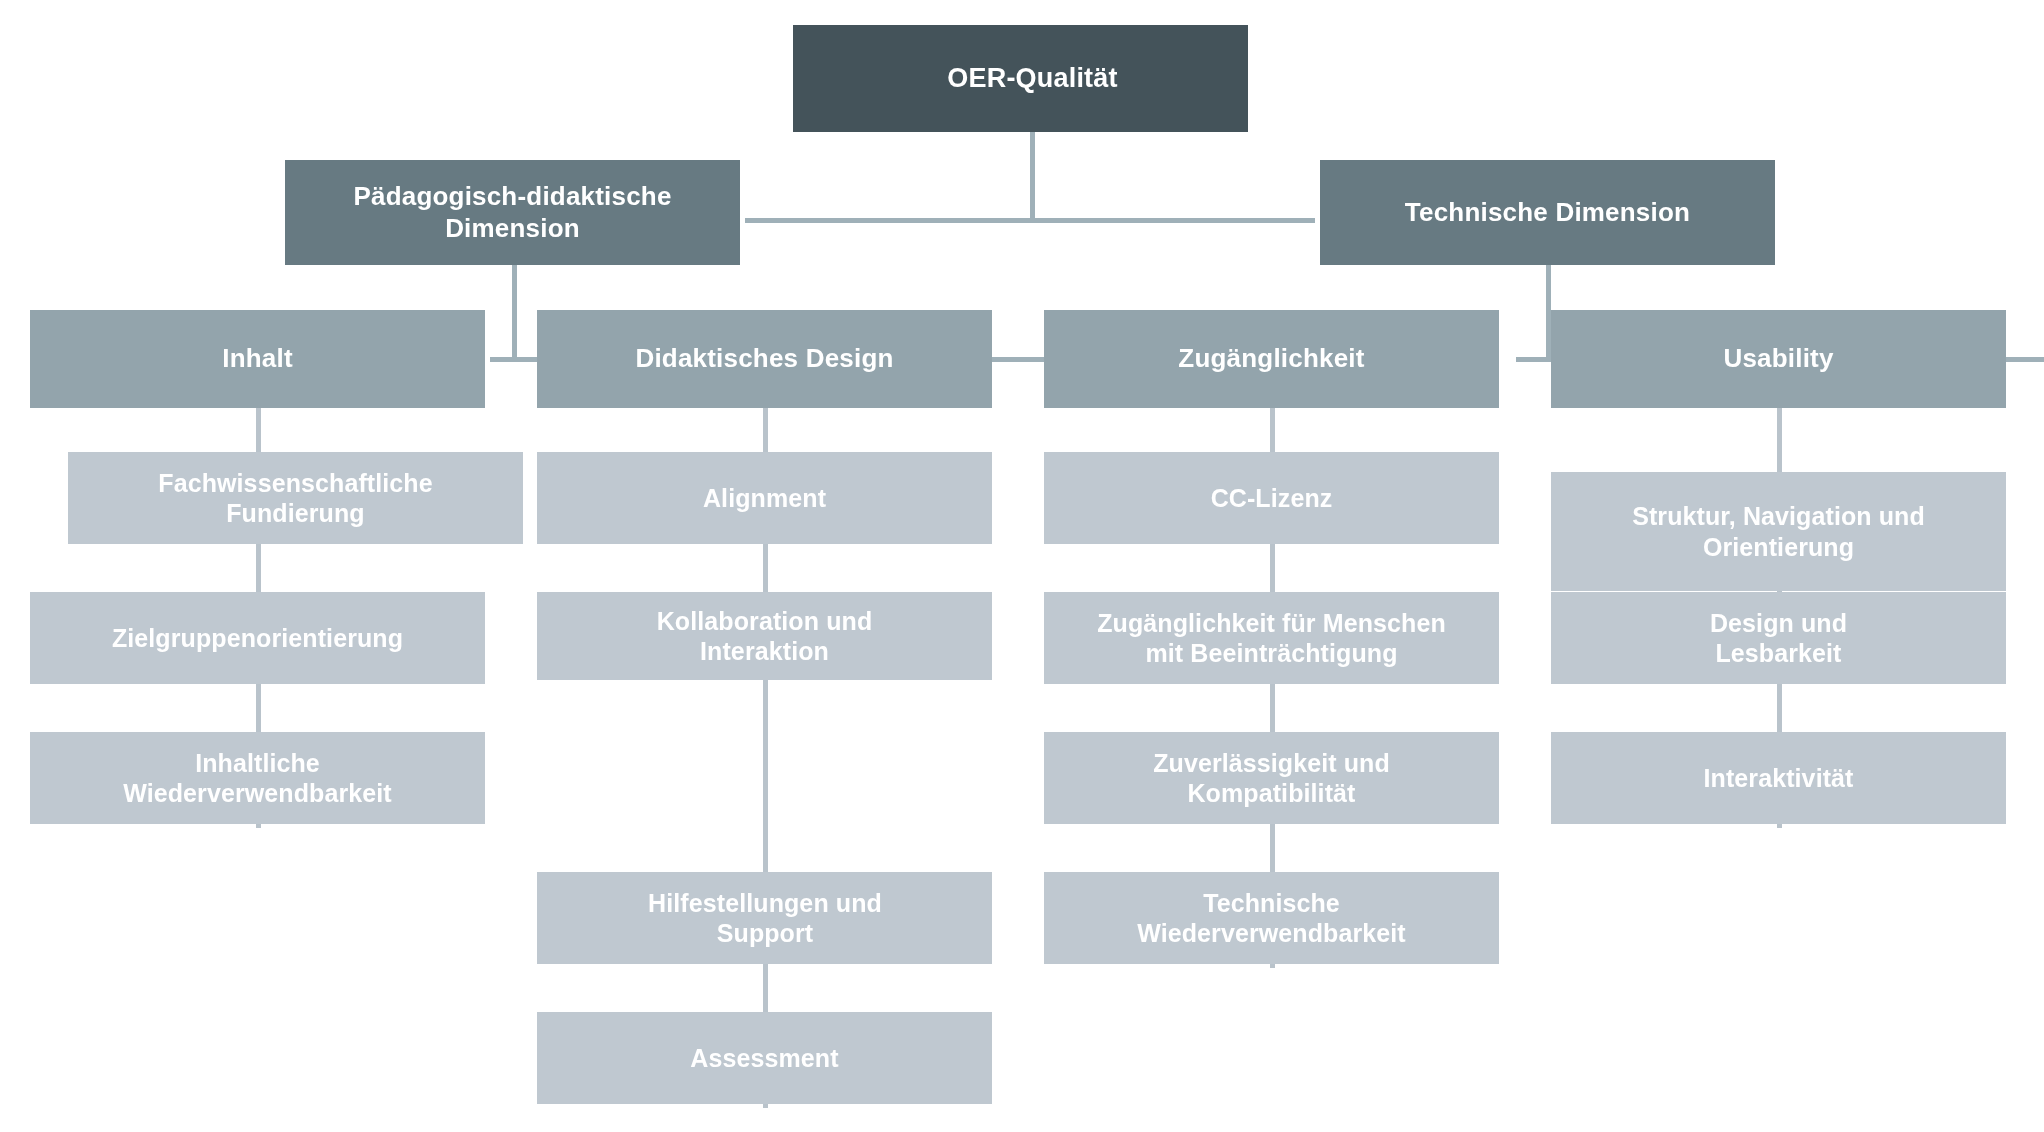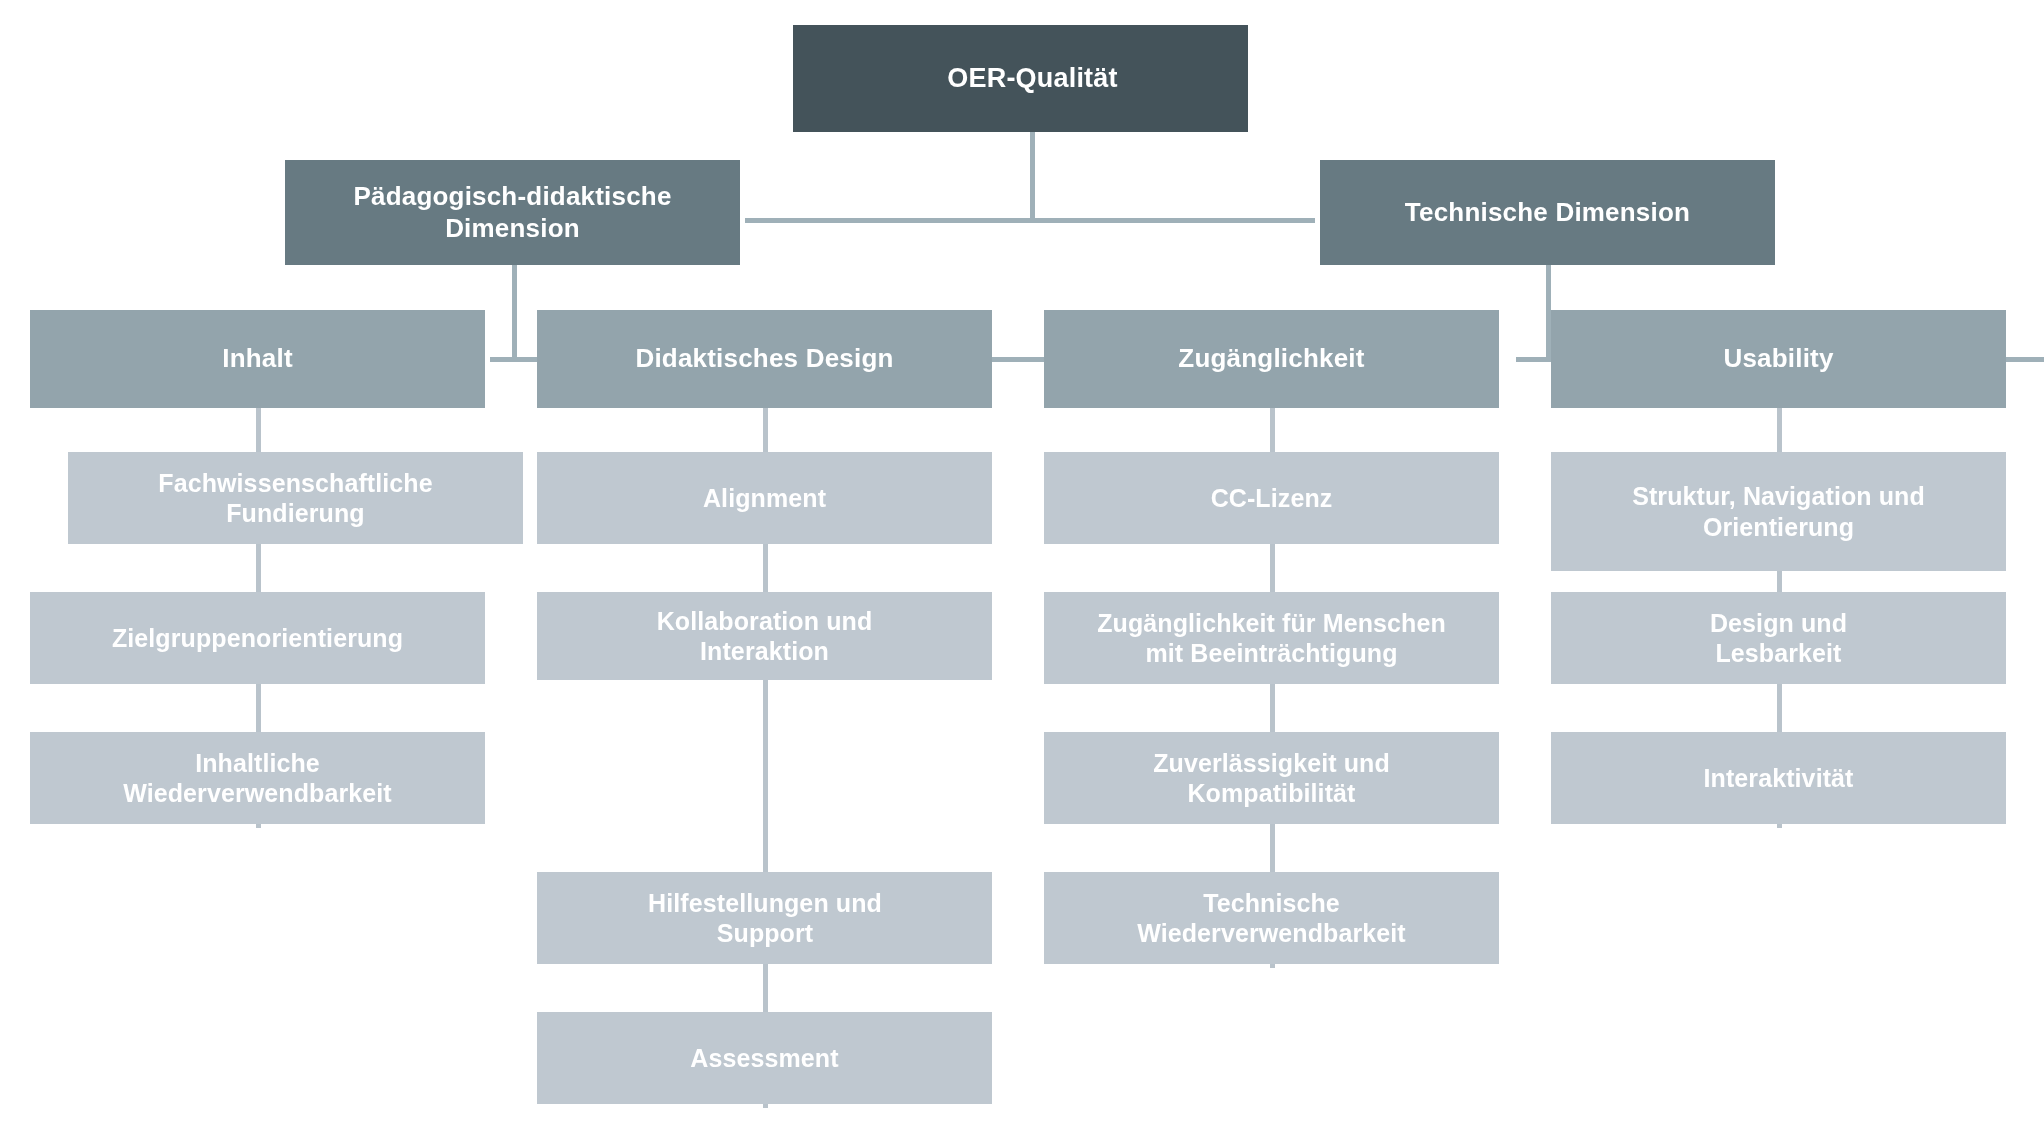--- a/index.html
+++ b/index.html
@@ -128,21 +128,21 @@
   </div>
   <div class="node lvl-leaf" style="left:1044px; top:732px; width:455px; height:92px;">
     <span>Zuverlässigkeit und
 Kompatibilität</span>
   </div>
   <div class="node lvl-leaf" style="left:1044px; top:872px; width:455px; height:92px;">
     <span>Technische
 Wiederverwendbarkeit</span>
   </div>
 
-  <div class="node lvl-leaf" style="left:1551px; top:452px; width:455px; height:119px;">
+  <div class="node lvl-leaf" style="left:1551px; top:472px; width:455px; height:119px;">
     <span>Struktur, Navigation und
 Orientierung</span>
   </div>
   <div class="node lvl-leaf" style="left:1551px; top:592px; width:455px; height:92px;">
     <span>Design und
 Lesbarkeit</span>
   </div>
   <div class="node lvl-leaf" style="left:1551px; top:732px; width:455px; height:92px;">
     <span>Interaktivität</span>
   </div>

